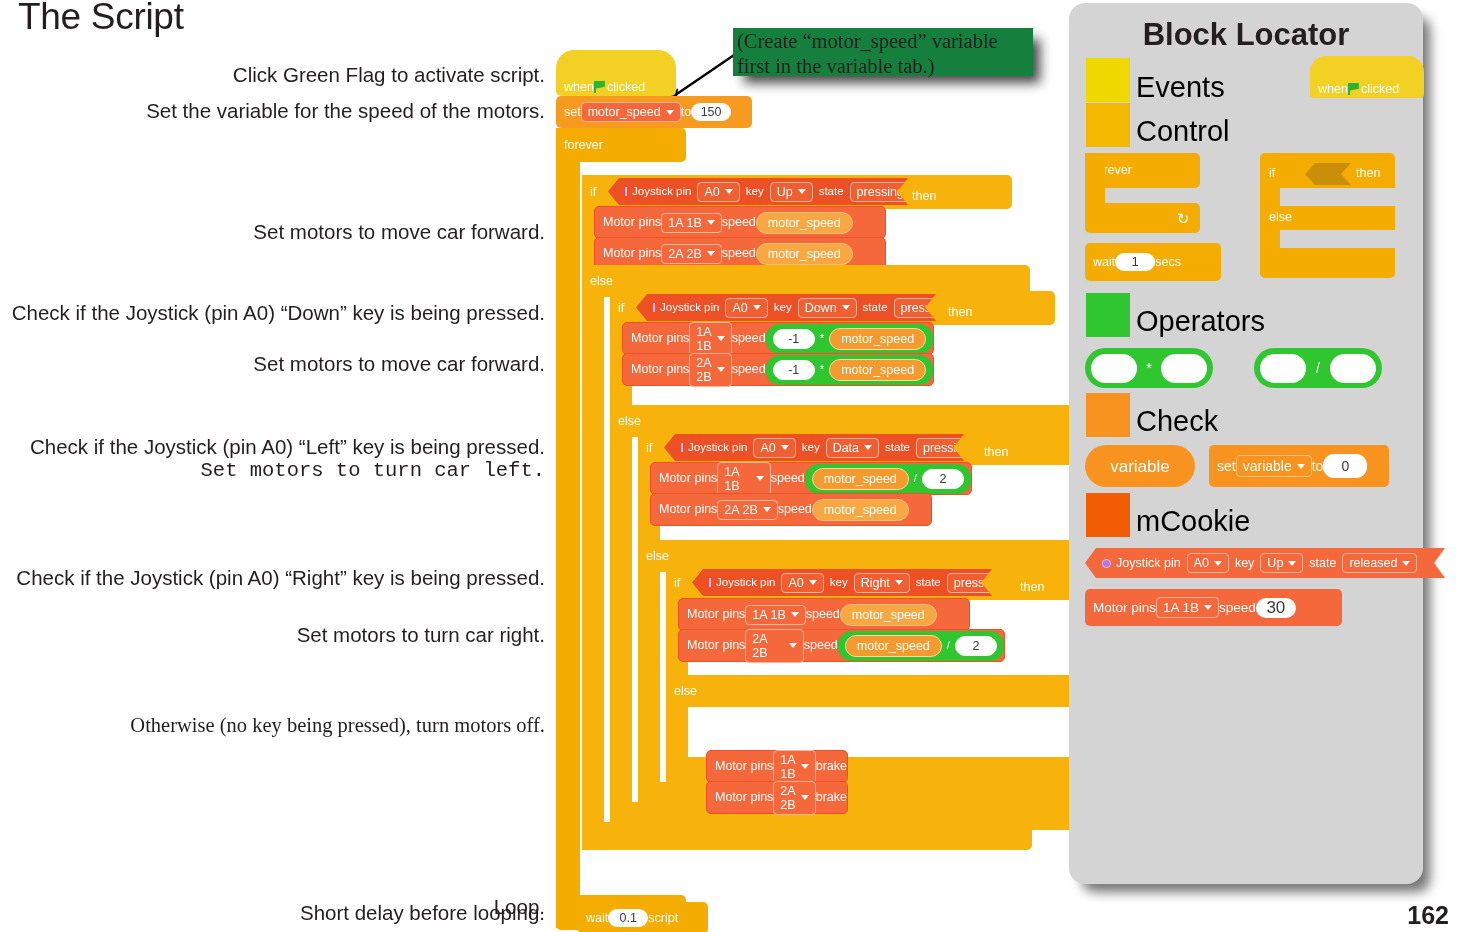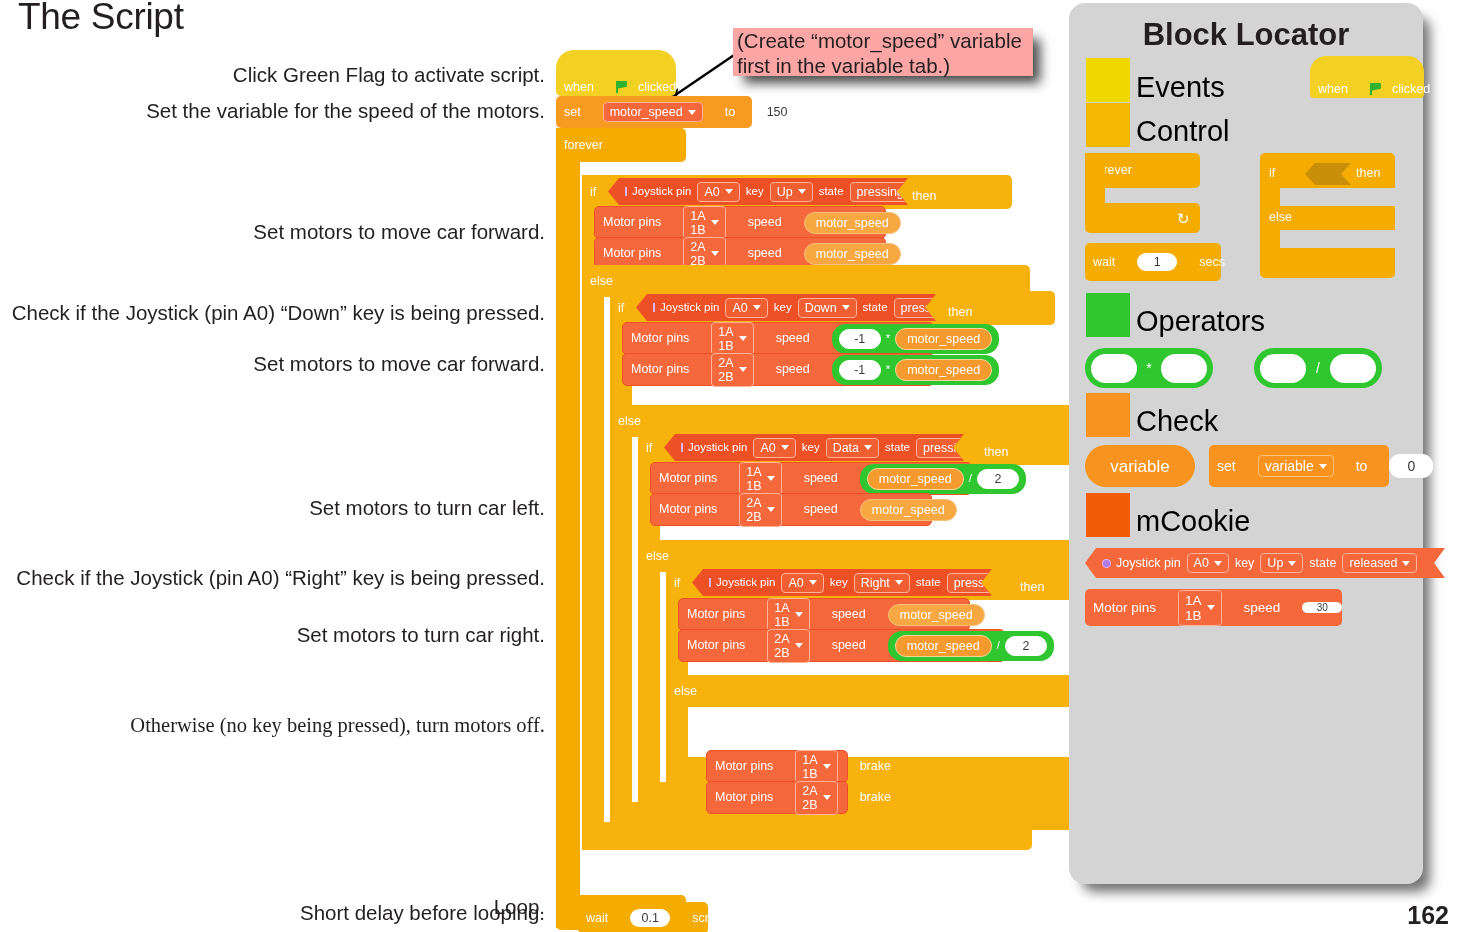--- a/index.html
+++ b/index.html
@@ -22,22 +22,23 @@
   
   #annotations{ position:absolute; left:0; top:0; width:545px; height:932px;}
   .anno{
     position:absolute; right:0; text-align:left;
     font-size:20.5px; line-height:22px; color:#231f20; white-space:nowrap;
   }
 
   
   #callout{
     position:absolute; left:733px; top:28px; width:300px; height:48px;
-    background:#fca5a5;
+    background:#15803d;
     box-shadow:9px 9px 11px -2px rgba(0,0,0,0.72);
+    font-family:Liberation Serif, serif;
   }
   #callout .ct{
     font-size:20.5px; line-height:24px; color:#231f20; padding:1px 2px 0 4px;
     white-space:nowrap;
   }
   #callout-arrow{position:absolute;left:640px;top:30px;width:130px;height:90px;}
 
   
   #script{position:absolute;left:556px;top:50px;width:500px;height:880px;}
   .blk{position:absolute;}
@@ -74,21 +75,21 @@
     font-size:12.5px;padding:3px 11px;display:inline-flex;align-items:center;
   }
   .varpill.ongreen{background:#f59a2e;border-color:#ffd79c;}
   
   .opblk{
     background:#2fc62f;border:2px solid #2fc62f;border-radius:14px;
     display:inline-flex;align-items:center;gap:5px;padding:2px 5px;color:#fff;font-size:12.5px;
   }
   .opblk .num{border:1.5px solid #ffffff;}
   
-  .row{display:flex;align-items:center;gap:22px;height:100%;padding-left:8px;}
+  .row{display:flex;align-items:center;gap:0;height:100%;padding-left:8px;}
 
   
   .hexwrap{position:absolute;}
   .hex{
     position:relative;background:#ee5025;height:27px;display:flex;align-items:center;
     gap:6px;padding:0 8px;color:#fff;font-size:12.5px;
     clip-path:polygon(11px 0,100% 0,calc(100% - 11px) 50%,100% 100%,11px 100%,0 50%);
     padding-left:18px;padding-right:20px;
   }
   .jdot{width:7px;height:7px;border-radius:50%;background:#b07ae0;box-shadow:0 0 0 1px #d9b5f5;}
@@ -120,21 +121,22 @@
 
 <div id="page-title">The Script</div>
 <div id="page-number">162</div>
 
 <div id="annotations">
     <div class="anno" style="top: 64px;">Click Green Flag to activate script.</div>
     <div class="anno" style="top: 100px;">Set the variable for the speed of the motors.</div>
     <div class="anno" style="top: 221px;">Set motors to move car forward.</div>
     <div class="anno" style="top: 302px;">Check if the Joystick (pin A0) “Down” key is being pressed.</div>
     <div class="anno" style="top: 353px;">Set motors to move car forward.</div>
-    <div class="anno" style="top: 497px;">Set motors to turn car left.</div>
+    <div class="anno" style="top: 436px;">Check if the Joystick (pin A0) “Left” key is being pressed.</div>
+    <div class="anno" style="top: 460px; font-family: Liberation Mono, monospace;">Set motors to turn car left.</div>
     <div class="anno" style="top: 567px;">Check if the Joystick (pin A0) “Right” key is being pressed.</div>
     <div class="anno" style="top: 624px;">Set motors to turn car right.</div>
     <div class="anno" style="top: 714px; font-family: Liberation Serif, serif;">Otherwise (no key being pressed), turn motors off.</div>
     <div class="anno" style="top: 902px;">Short delay before looping.</div>
     <div class="anno" style="top: 896px;">Loop.</div>
   </div>
 
 <svg id="callout-arrow" viewBox="0 0 130 90">
   <path d="M122,6 L28,70" stroke="#000" stroke-width="2.4" fill="none"></path>
   <path d="M14,80 L38,58 L36,76 Z" fill="#000"></path>
@@ -528,16 +530,16 @@
       </div>
     </div>
     <div class="blk stack c-mcookie" style="left: 16px; top: 586px; width: 257px; height: 37px; position: absolute;">
       <div class="row">
         <span class="lbl" style="font-size: 13.5px;">Motor pins</span>
         <span class="dd" style="font-size: 13.5px;">
           <span>1A 1B</span>
           <span class="caret"></span>
         </span>
         <span class="lbl" style="font-size: 13.5px;">speed</span>
-        <span class="num" style="font-size: 10px; padding: 0 9px;">30</span>
+        <span class="num" style="font-size: 17px; padding: 0 9px;">30</span>
       </div>
     </div>
   </div>
 
 </body></html>

